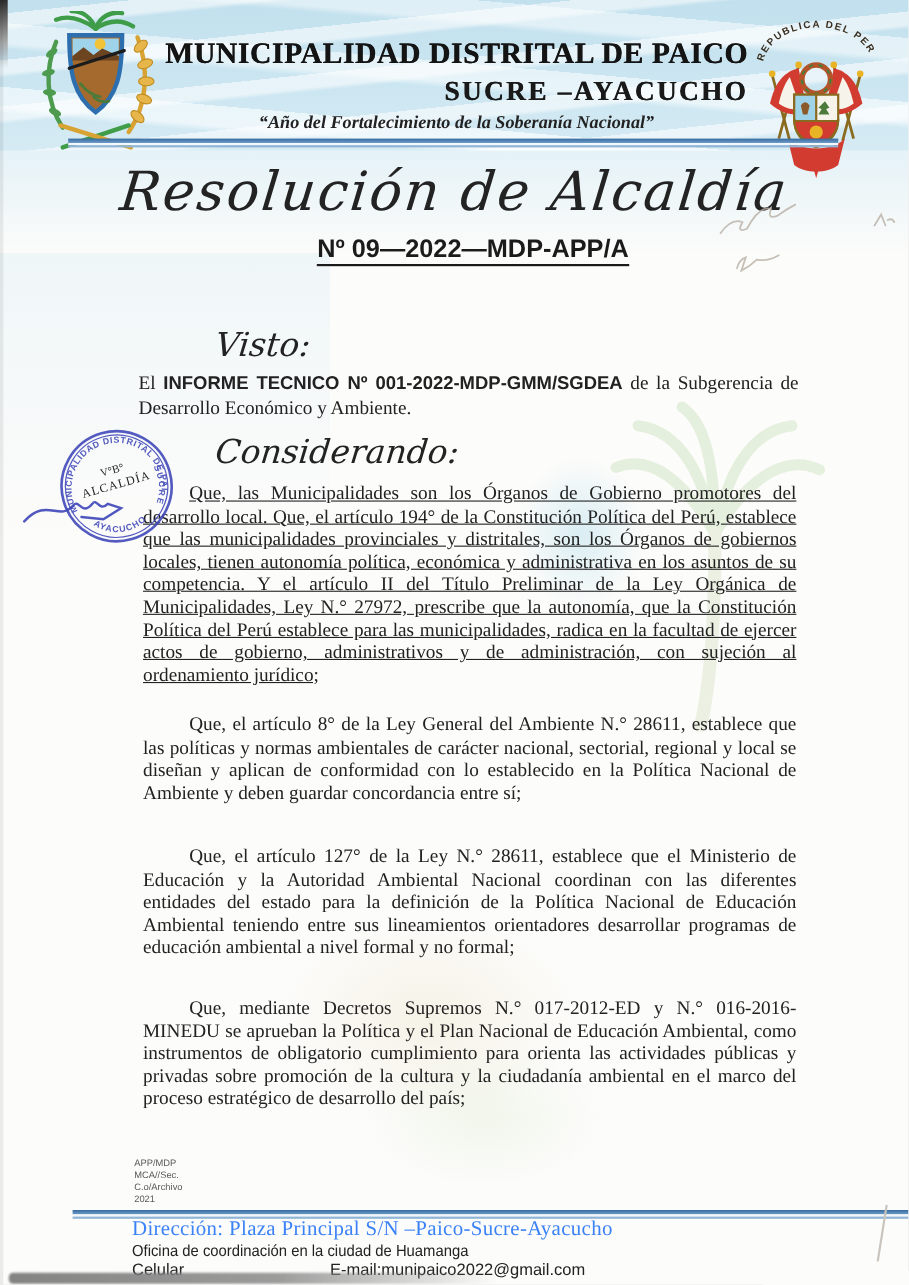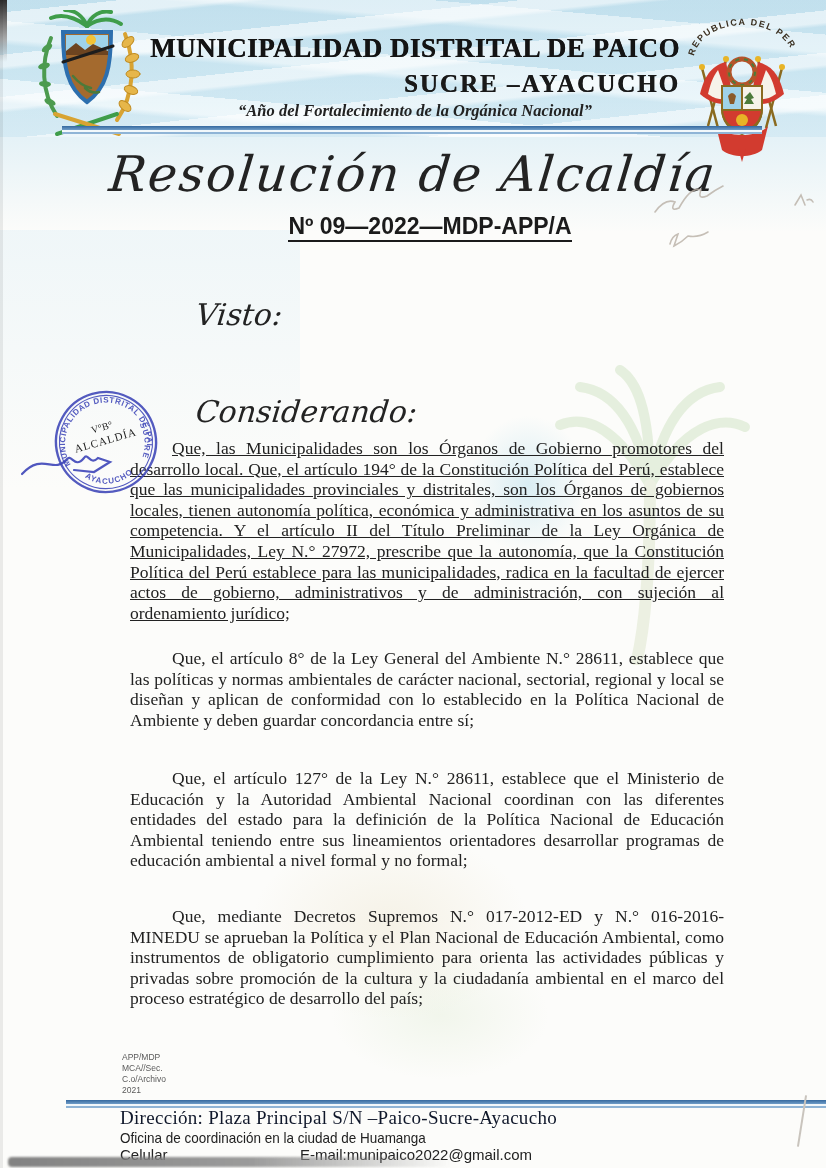--- a/index.html
+++ b/index.html
@@ -55,21 +55,21 @@
   
   .bodyp{left:130px;width:594px;font-size:17.5px;line-height:20.6px;text-align:justify;
     text-indent:42px;color:#222;}
   .visto-p{top:338px;left:126px;width:600px;font-size:17.5px;line-height:21.5px;text-align:justify;color:#222;}
   .visto-p .b{font-family:"Liberation Sans", sans-serif;font-weight:bold;font-size:16.8px;}
   .p1{top:438px;text-decoration:underline;} .p2{top:648px;} .p3{top:768px;} .p4{top:906px;}
 
   
   .refs{top:1052px;left:122px;font-family:"Liberation Sans", sans-serif;font-size:8.5px;
     line-height:11px;color:#5a5a5a;}
-  .address{top:1107px;left:120px;font-size:19px;color:#0f172a;letter-spacing:.3px;}
+  .address{top:1107px;left:120px;font-size:19px;color:#3b82f6;letter-spacing:.3px;}
   .oficina{top:1130px;left:120px;font-family:"Liberation Sans", sans-serif;font-size:14.5px;
     color:#222;transform:scaleX(.93);transform-origin:left;}
   .celular{top:1146px;left:120px;font-family:"Liberation Sans", sans-serif;font-size:15px;color:#222;}
   .email{top:1146px;left:300px;font-family:"Liberation Sans", sans-serif;font-size:15px;color:#222;}
   .bottom-smudge{top:1157px;left:8px;width:445px;height:10px;border-radius:4px;opacity:.85;
     background:linear-gradient(90deg,#6e6e6e 0%,#8b8b8b 55%,rgba(139,139,139,0) 100%);filter:blur(1px);}
   .edge-top-left{top:0;left:0;width:7px;height:62px;
     background:linear-gradient(180deg,#2e2e2e,#9a9a9a 55%,rgba(154,154,154,0));}
   .edge-left{top:0;left:0;width:3px;height:1168px;background:rgba(0,0,0,.07);}
   .crease{top:1095px;left:801px;width:2px;height:52px;background:#c9c4bd;transform:rotate(9deg);}
@@ -179,39 +179,40 @@
   </svg>
 
   <div class="abs rule rule-header">
     <div class="d"></div>
       <div class="g"></div>
       <div class="l"></div>
   </div>
 
   <div class="abs org-title">MUNICIPALIDAD DISTRITAL DE PAICO</div>
   <div class="abs org-sub">SUCRE –AYACUCHO</div>
-  <div class="abs org-motto">“Año del Fortalecimiento de la Orgánica Nacional”</div>
+  <div class="abs org-motto">“Año del Fortalecimiento de la Soberanía Nacional”</div>
 
   <div class="abs script doc-title">Resolución de Alcaldía</div>
   <div class="abs doc-number">
     <span>Nº 09—2022—MDP-APP/A</span>
   </div>
 
   <svg class="abs" style="top:160px;left:635px;width:190px;height:110px" viewBox="0 0 190 110">
     <g fill="none" stroke="#b9b0a6" stroke-width="1.6" opacity=".8" stroke-linecap="round">
       <path d="M20,52 q10,-14 20,-10 q-6,10 4,6 q12,-22 22,-18 q-4,10 6,6 q8,-6 16,-10"></path>
       <path d="M35,84 q2,-8 8,-10 l-4,12 q8,-4 14,-10 q10,2 20,-4"></path>
       <path d="M160,45 l6,-10 l4,10"></path>
       <path d="M172,40 q4,-2 6,2"></path>
     </g>
   </svg>
 
 
   <div class="abs script visto-h">Visto:</div>
 
+  <p class="abs visto-p" style="margin:0"><span>El </span><span class="b">INFORME TECNICO Nº 001-2022-MDP-GMM/SGDEA</span><span> de la Subgerencia de Desarrollo Económico y Ambiente.</span></p>
 
   <div class="abs script considerando-h">Considerando:</div>
 
   <p class="abs bodyp p1" style="margin:0">Que, las Municipalidades son los Órganos de Gobierno promotores del desarrollo local. Que, el artículo 194° de la Constitución Política del Perú, establece que las municipalidades provinciales y distritales, son los Órganos de gobiernos locales, tienen autonomía política, económica y administrativa en los asuntos de su competencia. Y el artículo II del Título Preliminar de la Ley Orgánica de Municipalidades, Ley N.° 27972, prescribe que la autonomía, que la Constitución Política del Perú establece para las municipalidades, radica en la facultad de ejercer actos de gobierno, administrativos y de administración, con sujeción al ordenamiento jurídico;</p>
   <p class="abs bodyp p2" style="margin:0">Que, el artículo 8° de la Ley General del Ambiente N.° 28611, establece que las políticas y normas ambientales de carácter nacional, sectorial, regional y local se diseñan y aplican de conformidad con lo establecido en la Política Nacional de Ambiente y deben guardar concordancia entre sí;</p>
   <p class="abs bodyp p3" style="margin:0">Que, el artículo 127° de la Ley N.° 28611, establece que el Ministerio de Educación y la Autoridad Ambiental Nacional coordinan con las diferentes entidades del estado para la definición de la Política Nacional de Educación Ambiental teniendo entre sus lineamientos orientadores desarrollar programas de educación ambiental a nivel formal y no formal;</p>
   <p class="abs bodyp p4" style="margin:0">Que, mediante Decretos Supremos N.° 017-2012-ED y N.° 016-2016-MINEDU se aprueban la Política y el Plan Nacional de Educación Ambiental, como instrumentos de obligatorio cumplimiento para orienta las actividades públicas y privadas sobre promoción de la cultura y la ciudadanía ambiental en el marco del proceso estratégico de desarrollo del país;</p>
 
   <svg class="abs" style="top:382px;left:14px;width:170px;height:135px" viewBox="0 0 170 135">
     <g transform="rotate(-16 92 60)" opacity=".88">

